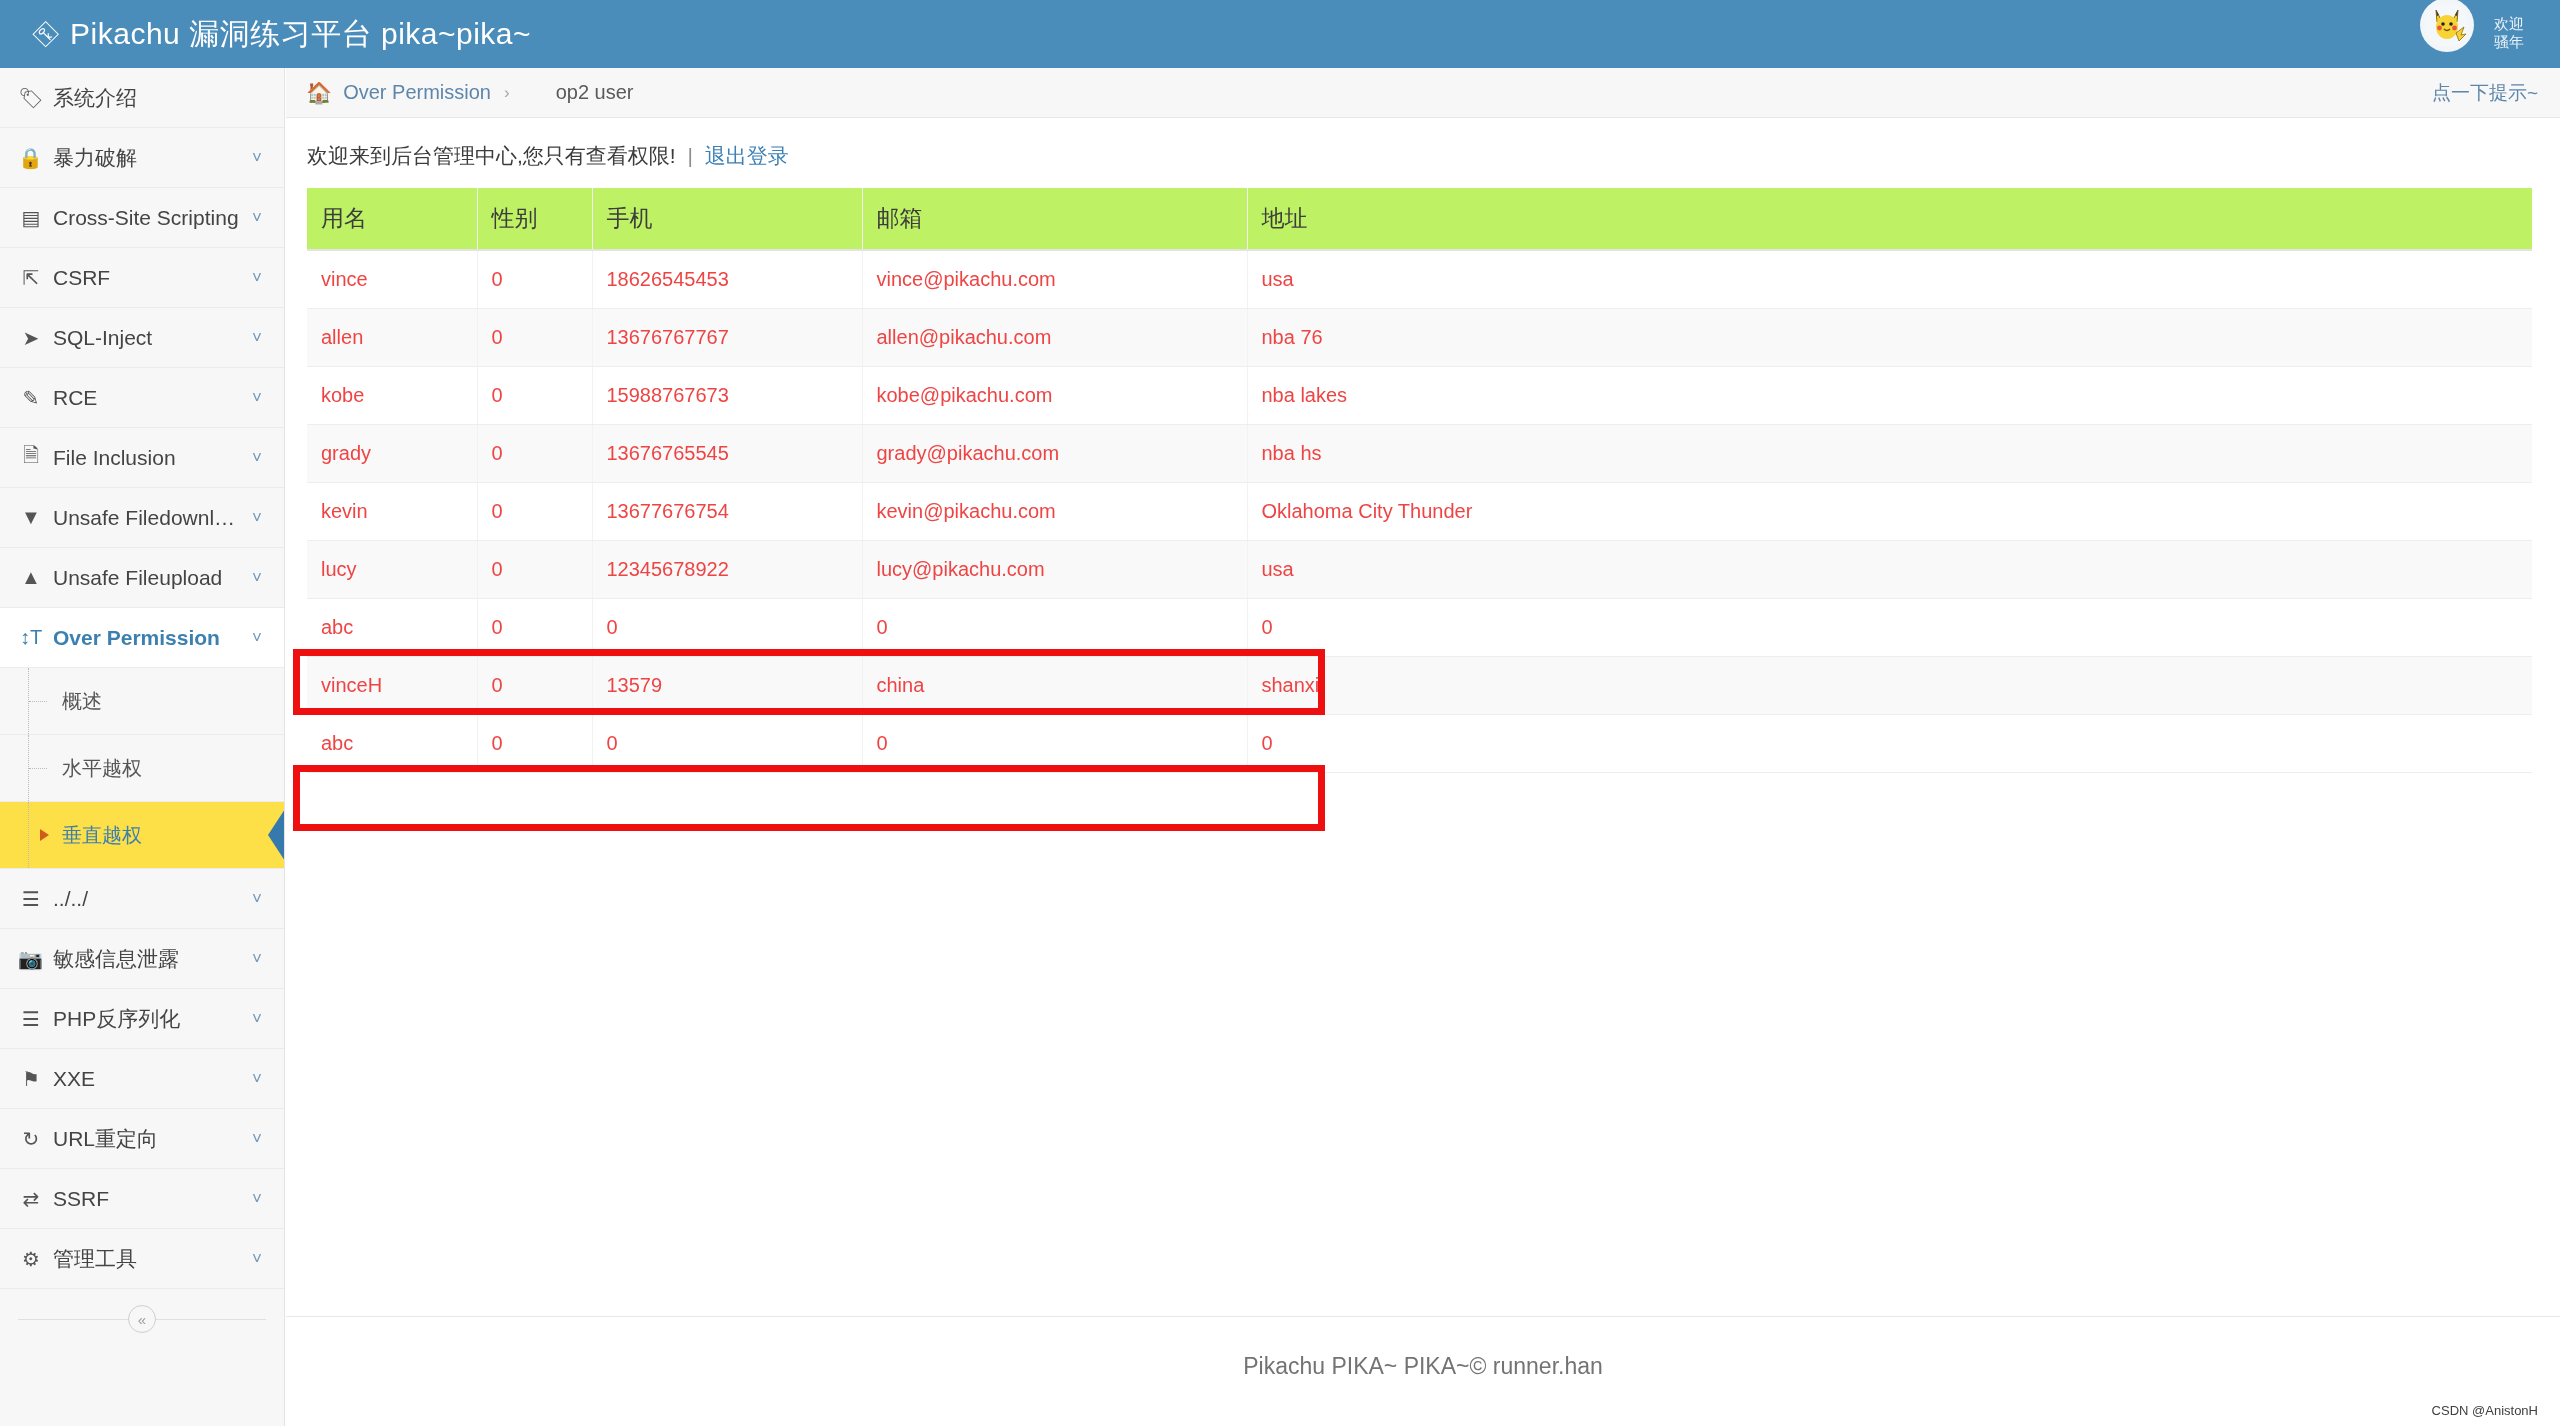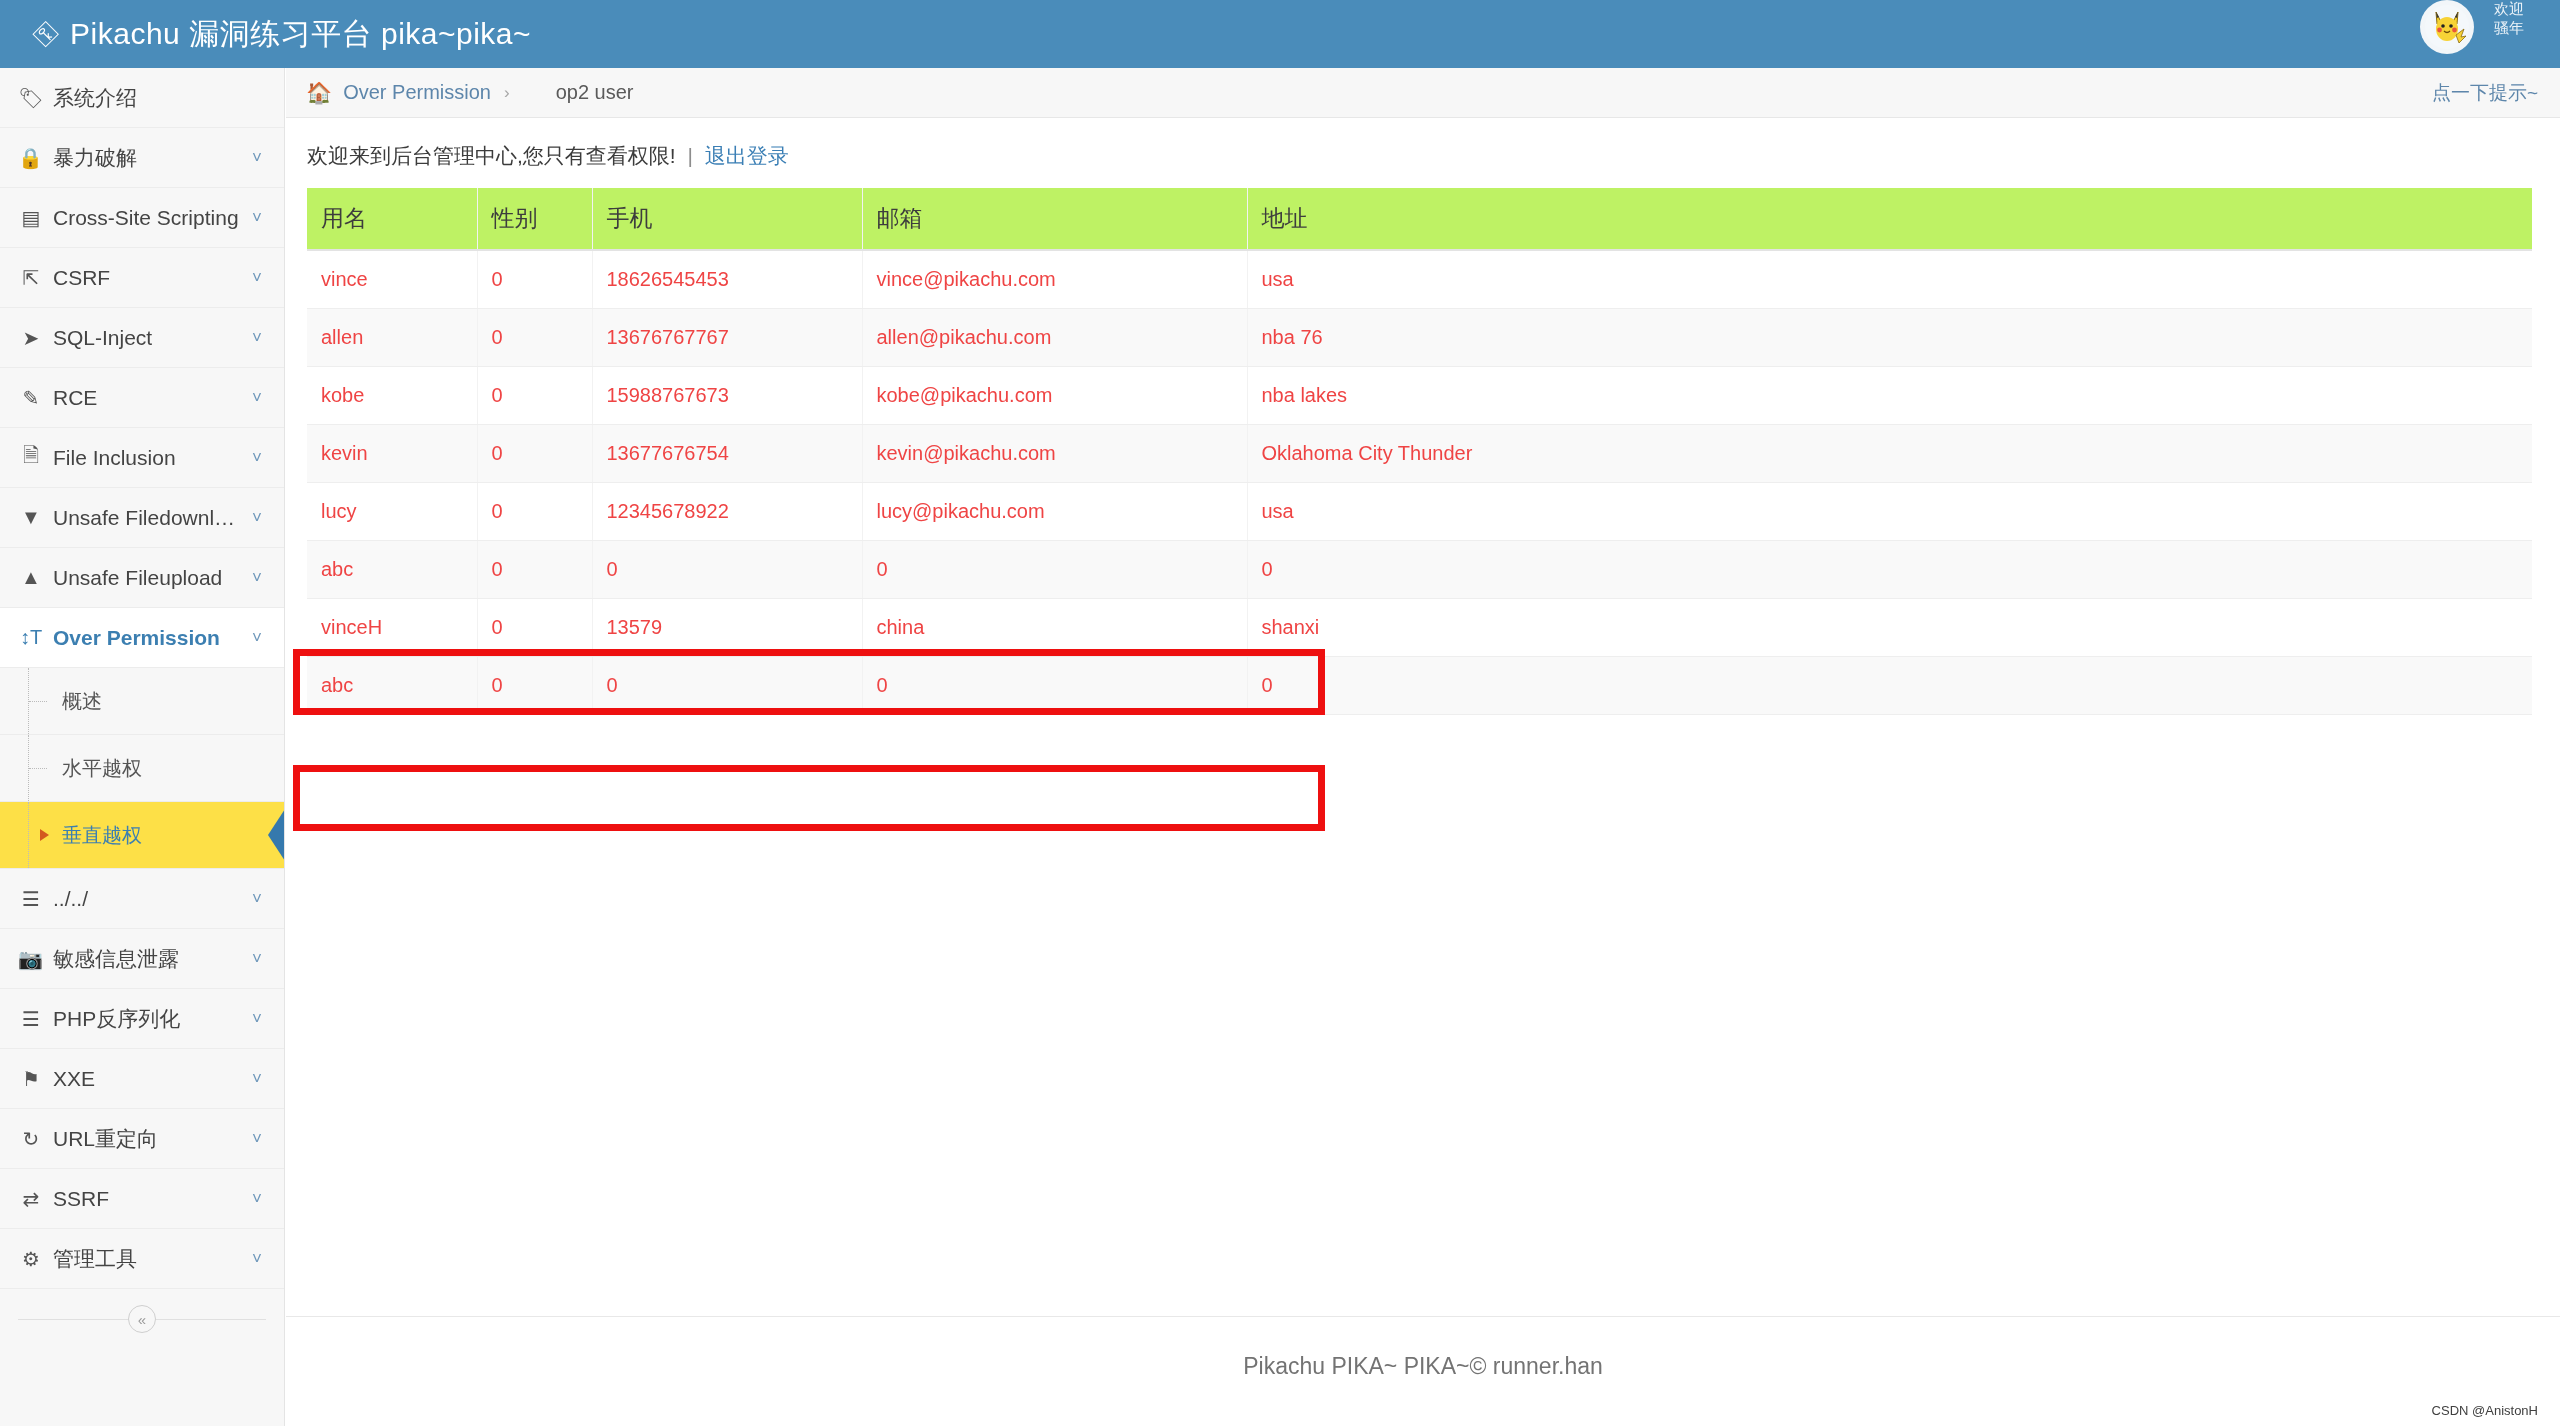--- a/index.html
+++ b/index.html
@@ -29,21 +29,21 @@
   .brand .key-icon {
     display: inline-block;
     margin-right: 13px;
     font-size: 27px;
     transform: rotate(-45deg);
     line-height: 1;
   }
   .header-right {
     position: absolute; right: 36px; top: 0;
     height: 52px;
-    display: flex; align-items: flex-start; gap: 20px;
+    display: flex; align-items: flex-end; gap: 20px;
   }
   .avatar {
     width: 54px; height: 54px;
     border-radius: 50%;
     background: #f2f6f9;
     display: flex; align-items: center; justify-content: center;
     overflow: hidden;
   }
   .welcome-text {
     color: #eaf2f8; font-size: 15px; line-height: 1.25;
@@ -418,20 +418,27 @@
               <td class="col-addr">nba 76</td>
             </tr>
             <tr>
               <td class="col-user">kobe</td>
               <td class="col-sex">0</td>
               <td class="col-phone">15988767673</td>
               <td class="col-mail">kobe@pikachu.com</td>
               <td class="col-addr">nba lakes</td>
             </tr>
             <tr>
+              <td class="col-user">grady</td>
+              <td class="col-sex">0</td>
+              <td class="col-phone">13676765545</td>
+              <td class="col-mail">grady@pikachu.com</td>
+              <td class="col-addr">nba hs</td>
+            </tr>
+            <tr>
               <td class="col-user">kevin</td>
               <td class="col-sex">0</td>
               <td class="col-phone">13677676754</td>
               <td class="col-mail">kevin@pikachu.com</td>
               <td class="col-addr">Oklahoma City Thunder</td>
             </tr>
             <tr>
               <td class="col-user">lucy</td>
               <td class="col-sex">0</td>
               <td class="col-phone">12345678922</td>

